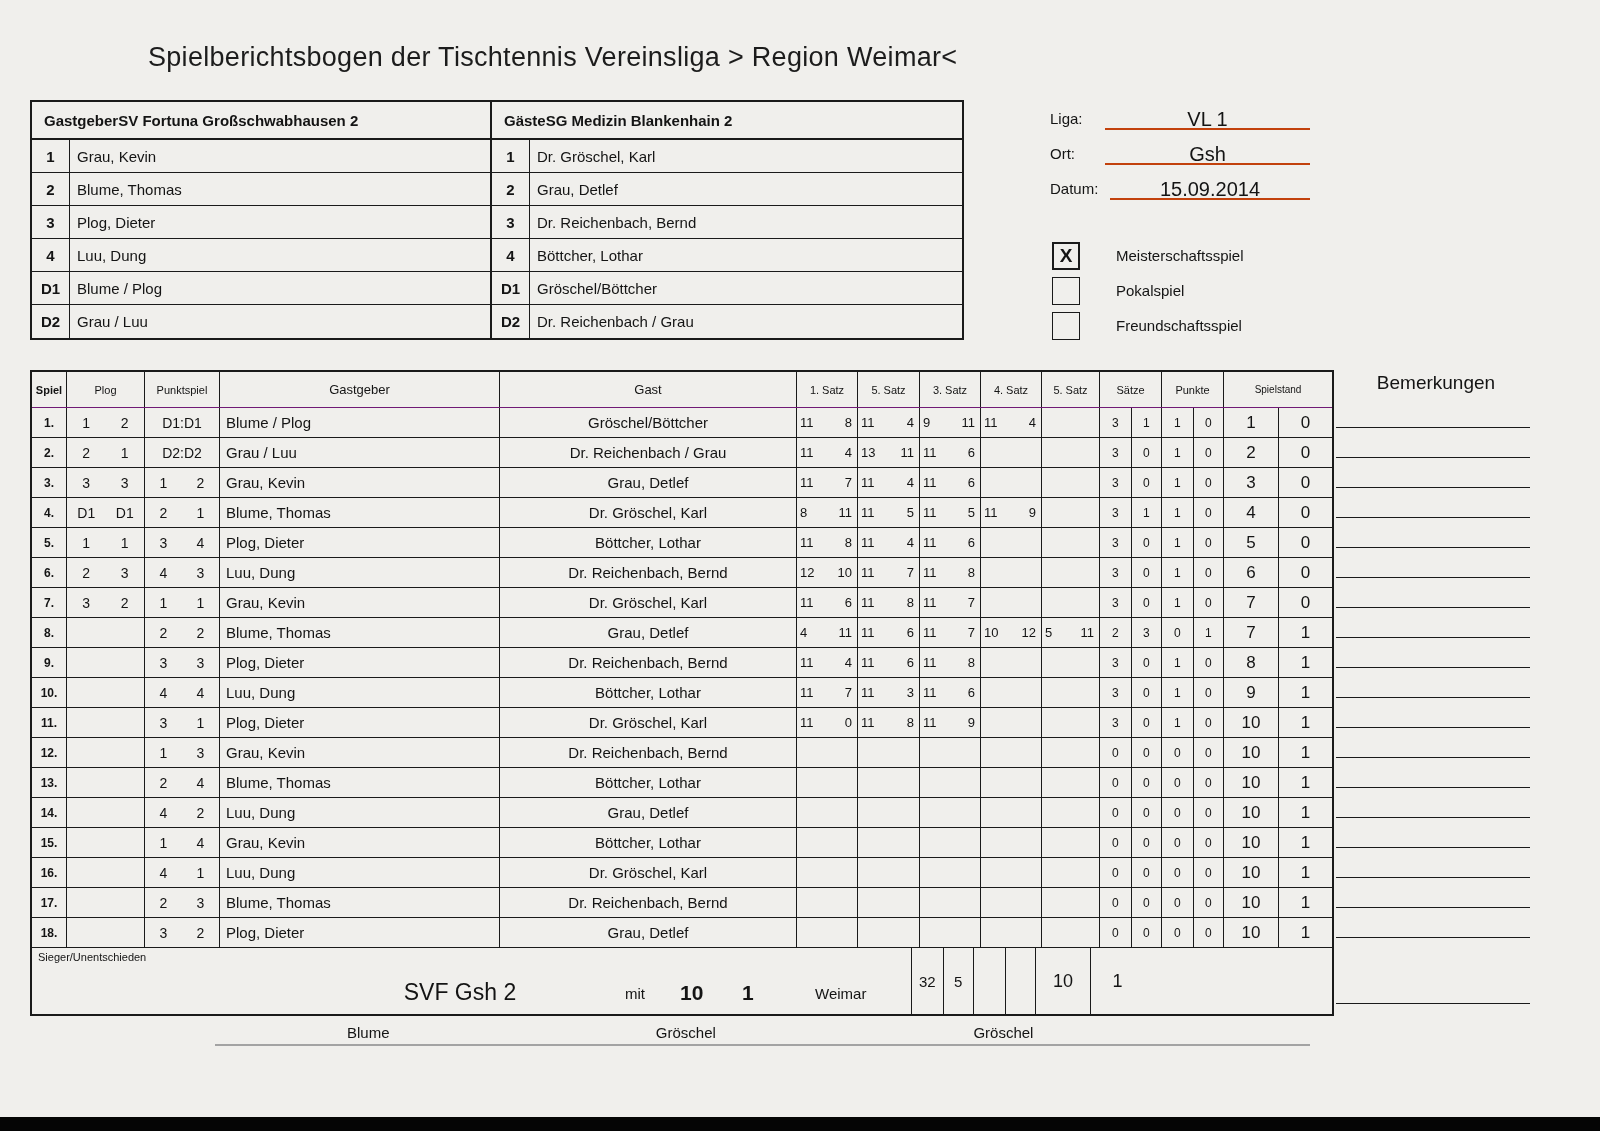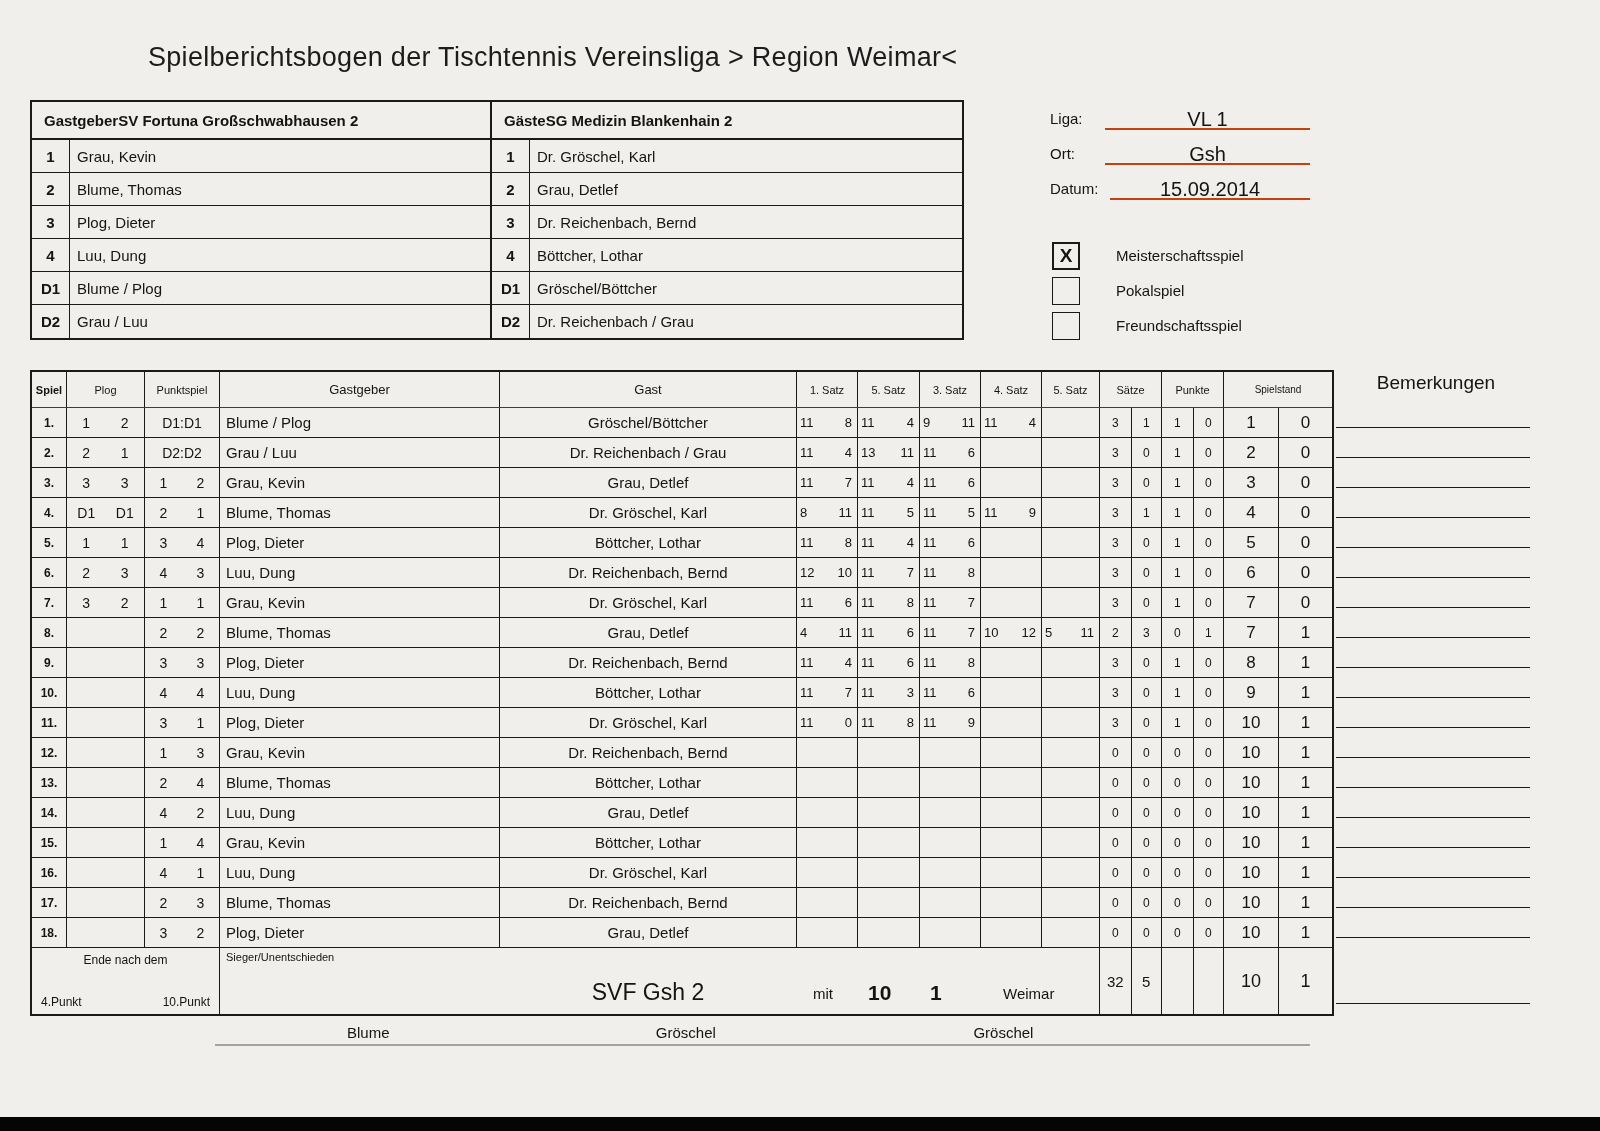--- a/index.html
+++ b/index.html
@@ -843,27 +843,20 @@
           <span class="half second">0</span>
         </div>
         <div class="cell w-stand halves stand last">
           <span class="half">10</span>
           <span class="half second">1</span>
         </div>
       </div>
     </div>
 
   <div class="mt-summary">
-    <div class="cell sw-left">
-      <div class="ende-top">Ende nach dem</div>
-      <div class="ende-bottom">
-        <span>4.Punkt</span>
-        <span>10.Punkt</span>
-      </div>
-    </div>
     <div class="cell sw-big">
       <div class="sieger-label">Sieger/Unentschieden</div>
       <span class="winner">SVF Gsh 2</span>
       <span class="mit-lbl">mit</span>
       <span class="pts ph">10</span>
       <span class="pts pg">1</span>
       <span class="punkten-lbl">Weimar</span>
     </div>
     <div class="cell w-saetze halves">
       <span class="half">32</span>

